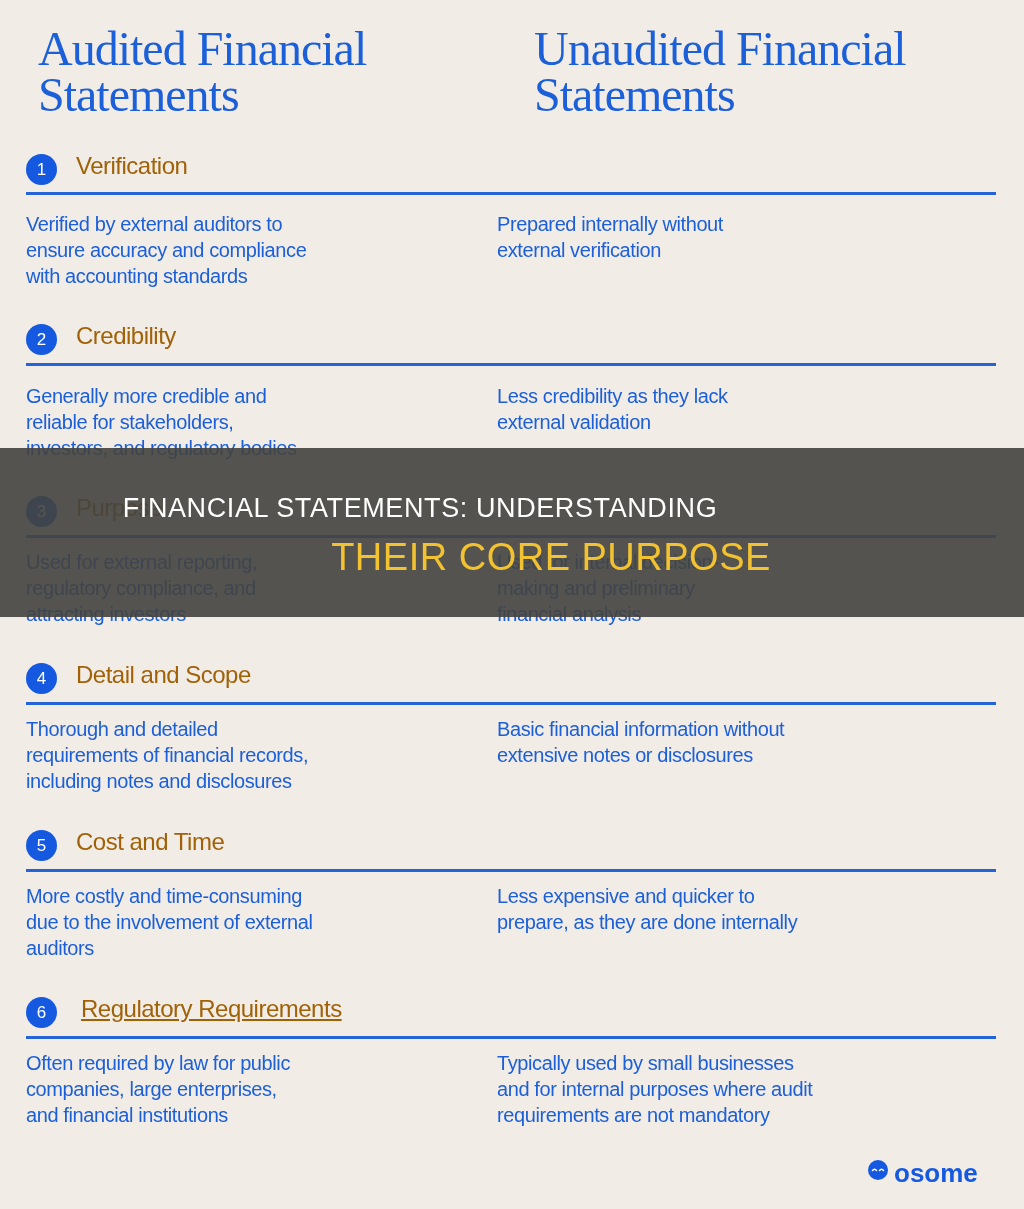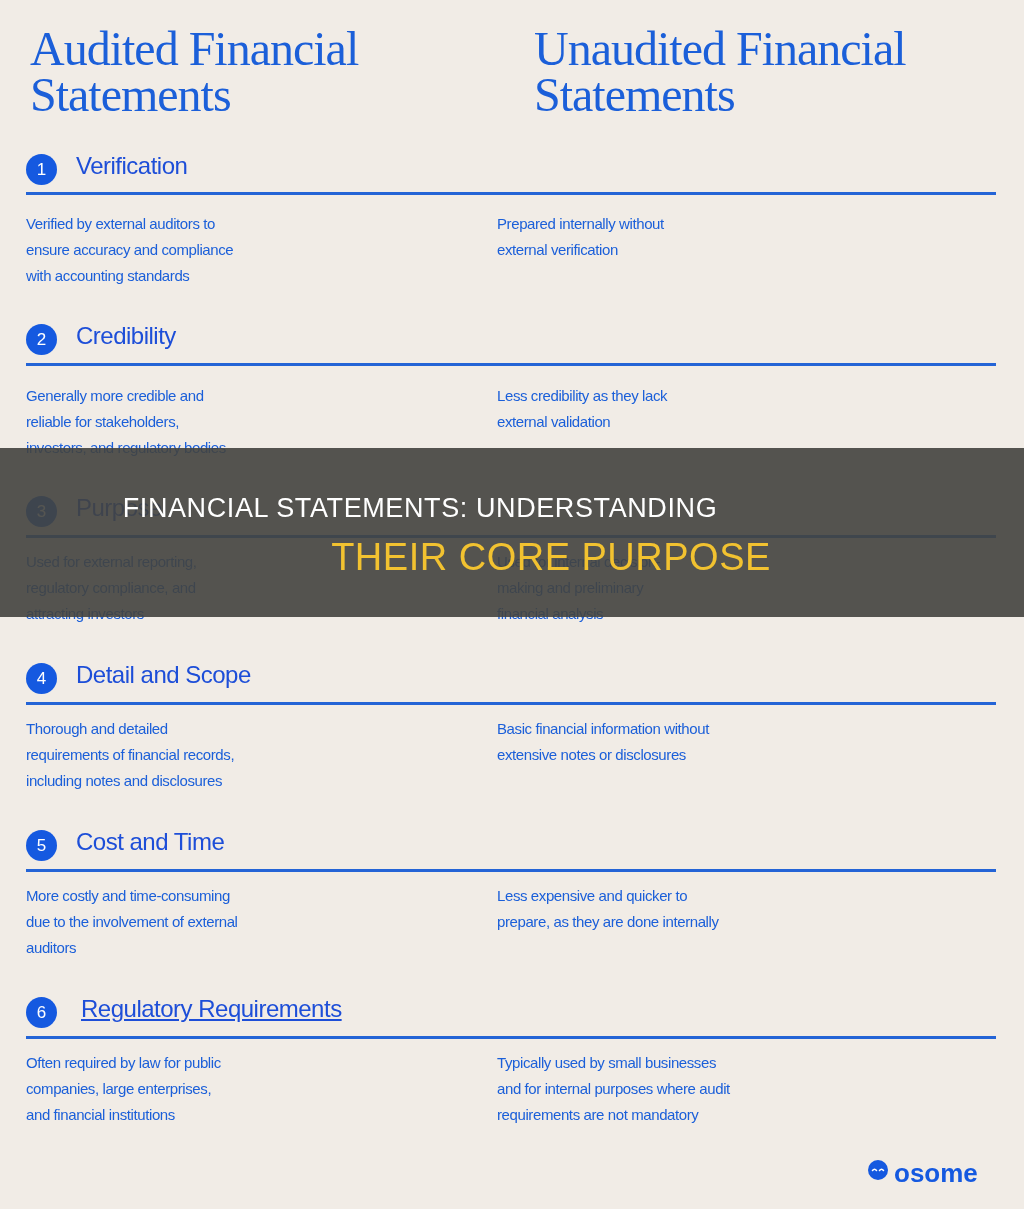--- a/index.html
+++ b/index.html
@@ -9,32 +9,32 @@
     font-family:"Liberation Sans", sans-serif;
     color:#1b5fd9;
   }
   .titles { position:absolute; top:26px; left:26px; width:972px; height:100px; }
   .col-title {
     position:absolute; top:0;
     font-family:"Liberation Serif", "DejaVu Serif", serif;
     font-size:48px; line-height:46px; letter-spacing:-1px;
     color:#1b5fd9; white-space:pre-line; width:440px;
   }
-  .col-title.left { left:4px; }
+  .col-title.left { left:12px; }
   .col-title.right { left:472px;margin-left:36px; }
 
   .section { position:absolute; left:26px; width:970px; }
   .sec-head { position:relative; height:40px; }
   .badge {
     position:absolute; left:0; top:4px; width:31px; height:31px; border-radius:50%;
     background:#1559e0; color:#fff; font-size:17px; line-height:31px; text-align:center;
   }
-  .sec-title { position:absolute; left:50px; top:2px; font-size:24px; letter-spacing:-0.5px; color:#1d4ed8; white-space:nowrap; }
+  .sec-title { position:absolute; left:50px; top:2px; font-size:24px; letter-spacing:-0.5px; color:#a16207; white-space:nowrap; }
   .rule { position:absolute; left:0; width:970px; height:3px; background:#2464d6; }
-  .cell { position:absolute; font-size:15px; line-height:26px; letter-spacing:-0.4px; color:#1b5fd9; white-space:pre-line; width:450px; }
+  .cell { position:absolute; font-size:20px; line-height:26px; letter-spacing:-0.4px; color:#1b5fd9; white-space:pre-line; width:450px; }
   .cell.left { left:0; }
   .cell.right { left:471px; }
 
   .overlay {
     position:absolute; left:0; top:448px; width:1024px; height:169px;
     background:rgba(66,66,62,0.9);
   }
   .overlay-line1 {
     position:absolute; left:0; width:840px; top:493px; text-align:center;
     font-size:27px; letter-spacing:0.6px; color:#ffffff; white-space:nowrap;

